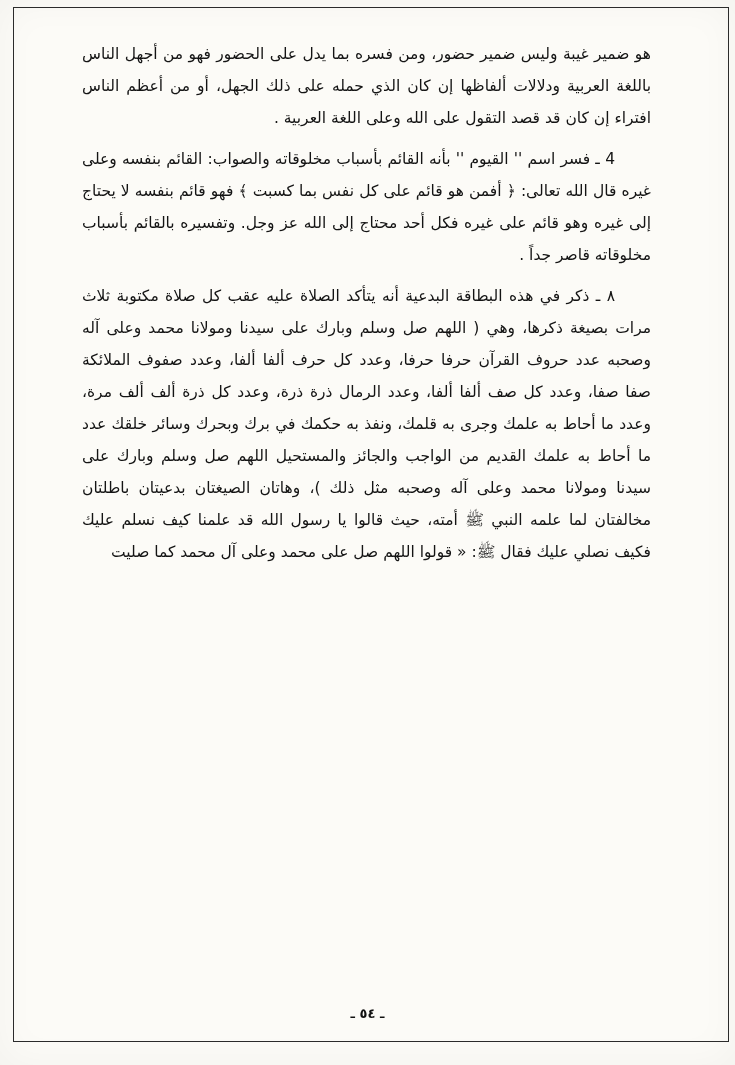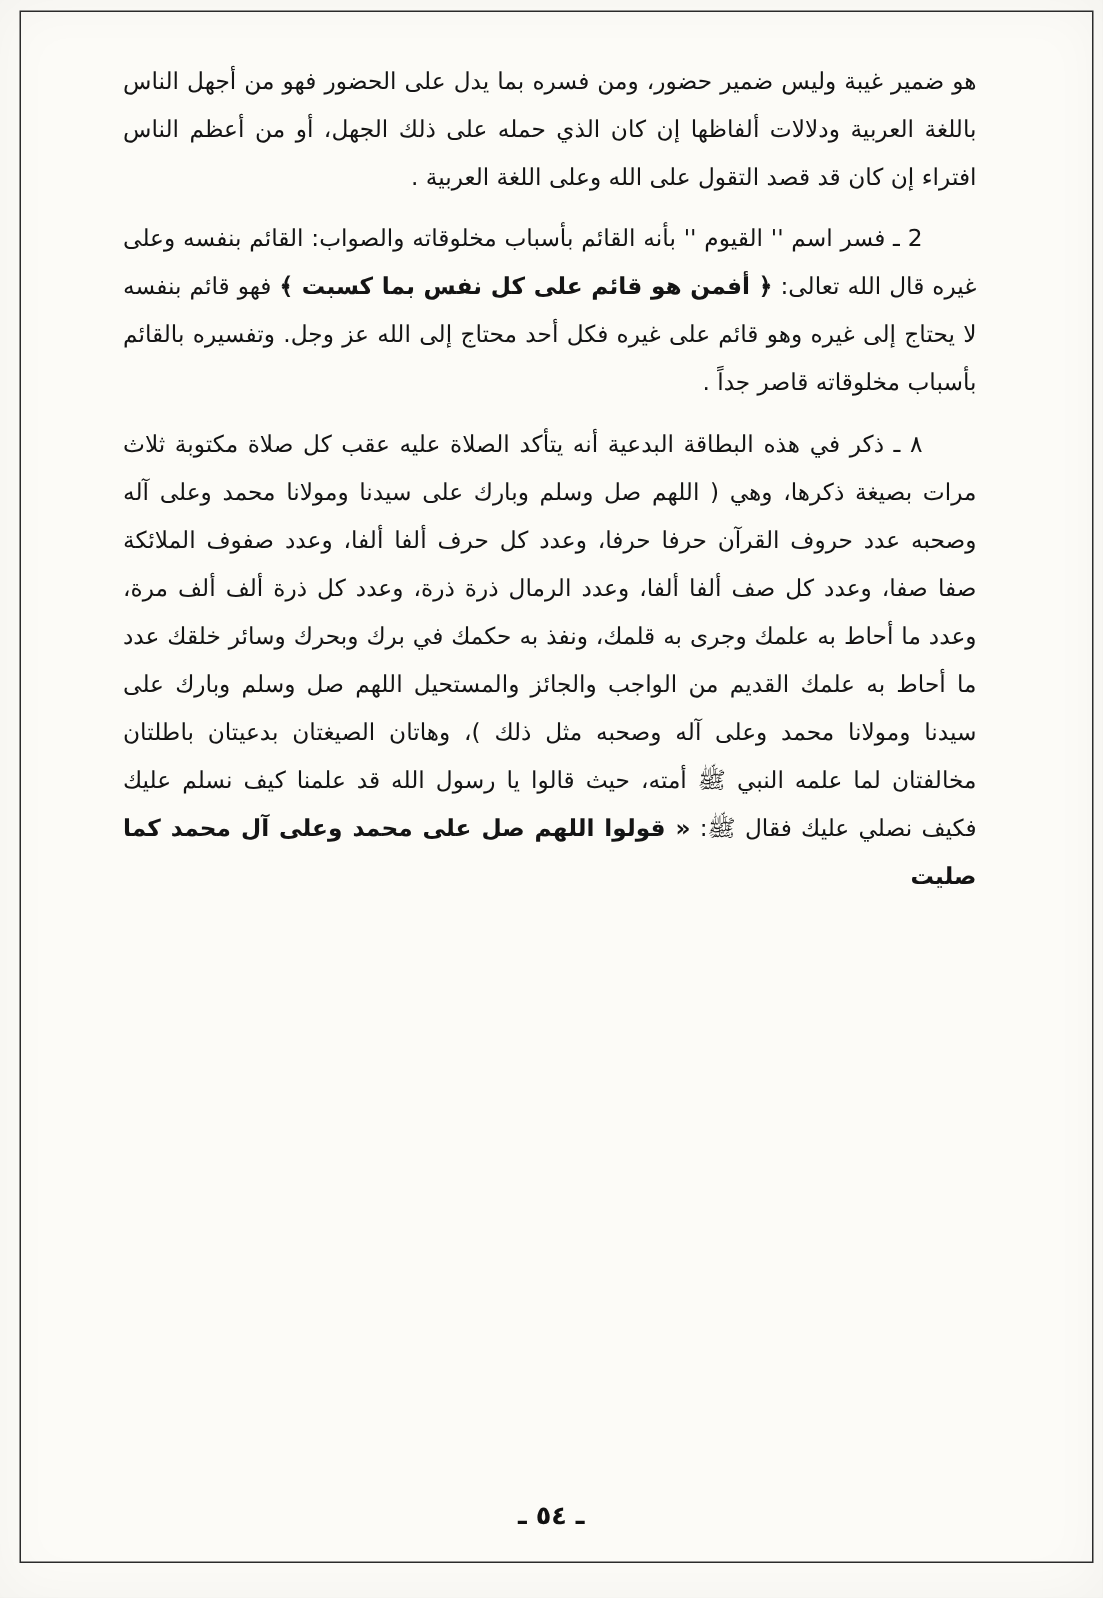--- a/index.html
+++ b/index.html
@@ -36,47 +36,47 @@
     overflow: hidden;
   }
   .para {
     margin: 0 0 9px 0;
     text-indent: 36px; 
   }
   .para.flush {
     text-indent: 0; 
   }
   .bold {
-    font-weight: bold;
+    font-weight: normal;
   }
   .page-number {
     position: absolute;
     bottom: 44px; left: 0; right: 0;
     text-align: center;
     direction: rtl;
     font-weight: bold;
-    font-size: 17px;
+    font-size: 13px;
     letter-spacing: 1px;
     color: #111;
   }
 </style>
 </head>
 <body>
 
 <div class="page">
 
   <div class="scan-border"></div>
 
   <div class="text-block" dir="rtl" lang="ar">
 
     <p class="para flush"><span>هو ضمير غيبة وليس ضمير حضور، ومن فسره بما يدل على الحضور فهو من أجهل الناس باللغة العربية ودلالات ألفاظها إن كان الذي حمله على ذلك الجهل، أو من أعظم الناس افتراء إن كان قد قصد التقول على الله وعلى اللغة العربية .</span></p>
 
 
 
-    <p class="para"><span>2 ـ فسر اسم '' القيوم '' بأنه القائم بأسباب مخلوقاته والصواب: القائم بنفسه وعلى غيره قال الله تعالى: </span><span class="bold">﴿ أفمن هو قائم على كل نفس بما كسبت ﴾</span><span> فهو قائم بنفسه لا يحتاج إلى غيره وهو قائم على غيره فكل أحد محتاج إلى الله عز وجل. وتفسيره بالقائم بأسباب مخلوقاته قاصر جداً .</span></p>
+    <p class="para"><span>4 ـ فسر اسم '' القيوم '' بأنه القائم بأسباب مخلوقاته والصواب: القائم بنفسه وعلى غيره قال الله تعالى: </span><span class="bold">﴿ أفمن هو قائم على كل نفس بما كسبت ﴾</span><span> فهو قائم بنفسه لا يحتاج إلى غيره وهو قائم على غيره فكل أحد محتاج إلى الله عز وجل. وتفسيره بالقائم بأسباب مخلوقاته قاصر جداً .</span></p>
 
 
     <p class="para"><span>٨ ـ ذكر في هذه البطاقة البدعية أنه يتأكد الصلاة عليه عقب كل صلاة مكتوبة ثلاث مرات بصيغة ذكرها، وهي ( اللهم صل وسلم وبارك على سيدنا ومولانا محمد وعلى آله وصحبه عدد حروف القرآن حرفا حرفا، وعدد كل حرف ألفا ألفا، وعدد صفوف الملائكة صفا صفا، وعدد كل صف ألفا ألفا، وعدد الرمال ذرة ذرة، وعدد كل ذرة ألف ألف مرة، وعدد ما أحاط به علمك وجرى به قلمك، ونفذ به حكمك في برك وبحرك وسائر خلقك عدد ما أحاط به علمك القديم من الواجب والجائز والمستحيل اللهم صل وسلم وبارك على سيدنا ومولانا محمد وعلى آله وصحبه مثل ذلك )، وهاتان الصيغتان بدعيتان باطلتان مخالفتان لما علمه النبي ﷺ أمته، حيث قالوا يا رسول الله قد علمنا كيف نسلم عليك فكيف نصلي عليك فقال ﷺ: </span><span class="bold">« قولوا اللهم صل على محمد وعلى آل محمد كما صليت</span></p>
 
   </div>
 
   <div class="page-number">ـ ٥٤ ـ</div>
 
 </div>
 

